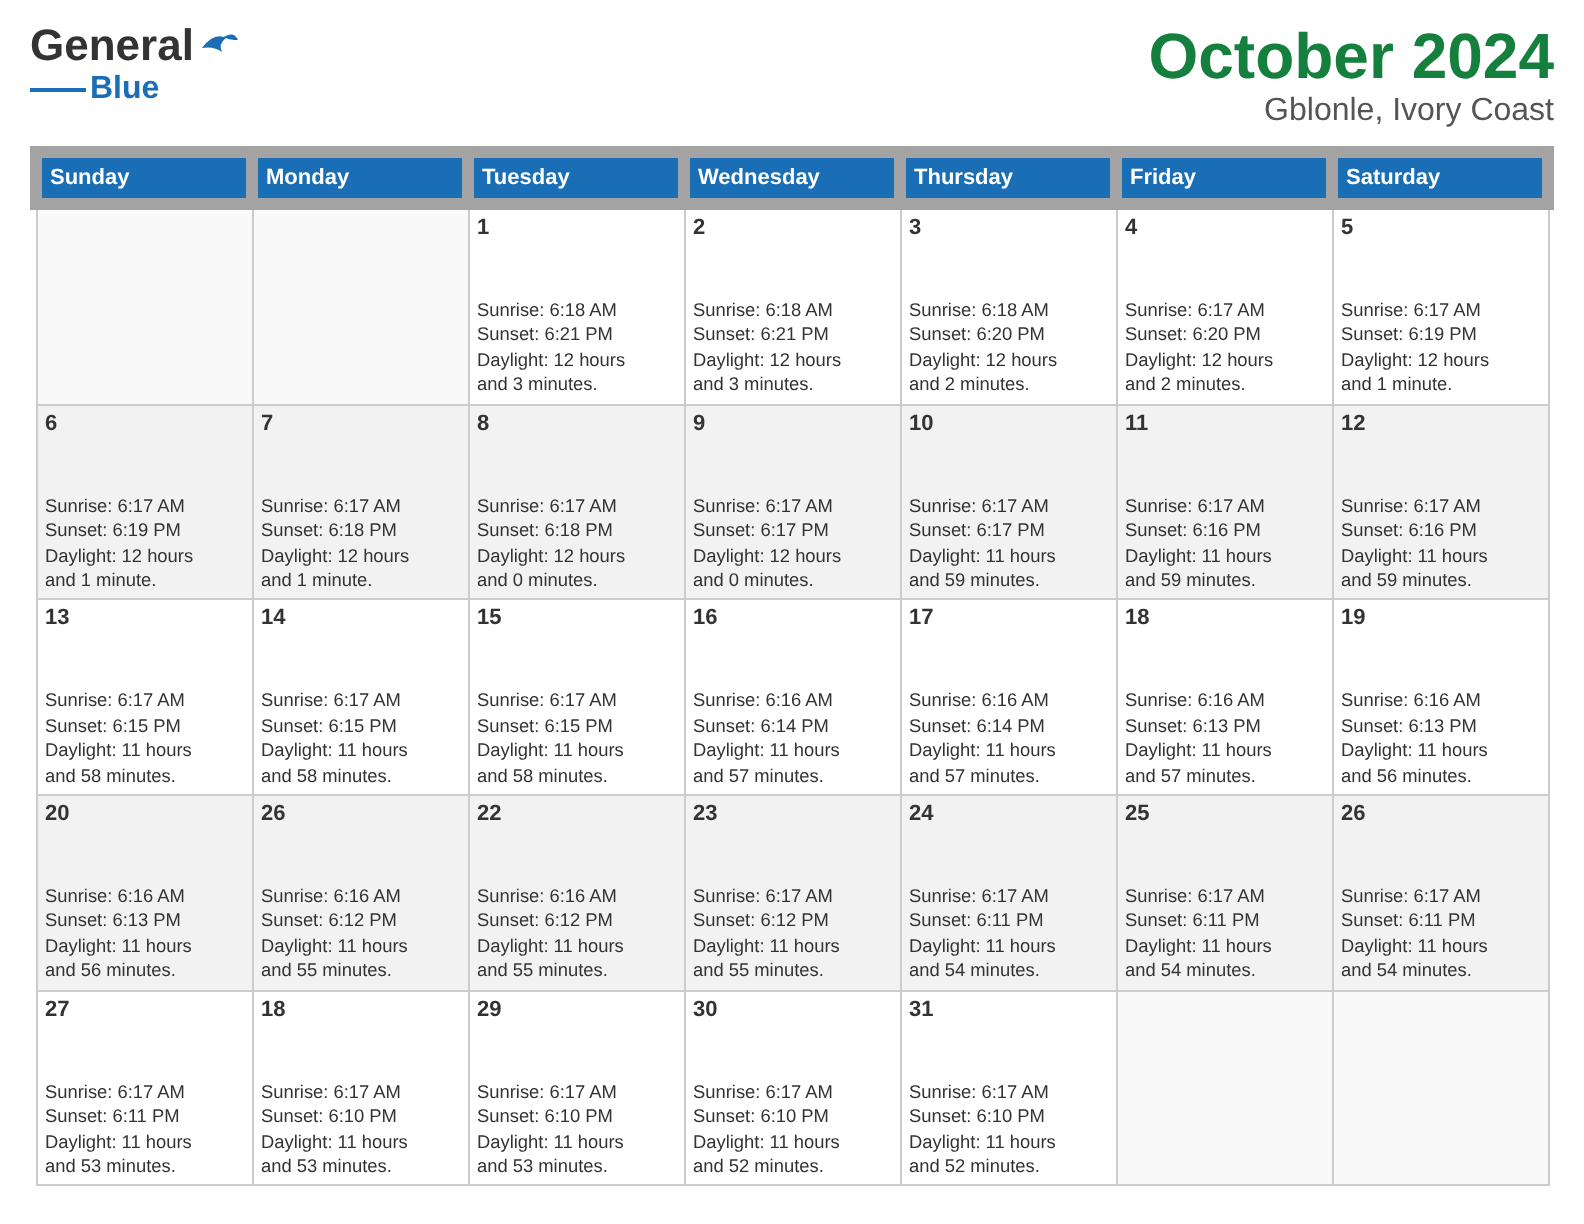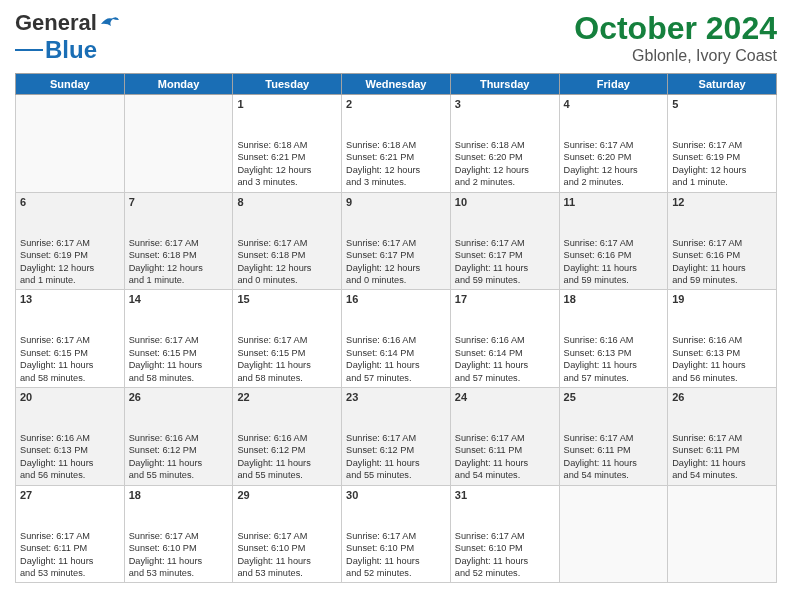--- a/index.html
+++ b/index.html
@@ -41,22 +41,22 @@
       width: 100%;
       border-collapse: collapse;
       table-layout: fixed;
     }
     thead tr th {
       background: #1a6eb5;
       color: #fff;
       font-size: 11px;
       font-weight: bold;
       padding: 4px 4px;
-      text-align: center;
-      border: 1px solid #a3a3a3;
+      text-align: left;
+      border: 6px solid #a3a3a3;
     }
     tbody tr td {
       vertical-align: top;
       border: 1px solid #ccc;
       padding: 3px 4px;
       font-size: 9.2px;
       color: #333;
       height: 78px;
       background: #fff;
     }
@@ -88,21 +88,21 @@
     <div class="logo">
       <div style="display:flex;align-items:center;gap:2px;">
         <span style="font-size:22px;font-weight:bold;color:#333;">General</span>
         <svg width="22" height="18" viewBox="0 0 22 18">
           <path d="M2,10 Q8,2 14,5 Q10,8 12,12 Q8,9 2,10Z" fill="#1a6eb5"></path>
           <path d="M12,5 Q18,1 20,6 Q16,6 14,5Z" fill="#1a6eb5"></path>
         </svg>
       </div>
       <div style="display:flex;align-items:center;">
         <div style="width:28px;height:2px;background:#1a6eb5;margin-right:2px;"></div>
-        <span style="font-size:24px;font-weight:bold;color:#1a6eb5;">Blue</span>
+        <span style="font-size:16px;font-weight:bold;color:#1a6eb5;">Blue</span>
       </div>
     </div>
     <div class="title-block">
       <div class="month-title">October 2024</div>
       <div class="location-title">Gblonle, Ivory Coast</div>
     </div>
   </div>
 
   <table>
     <thead>

